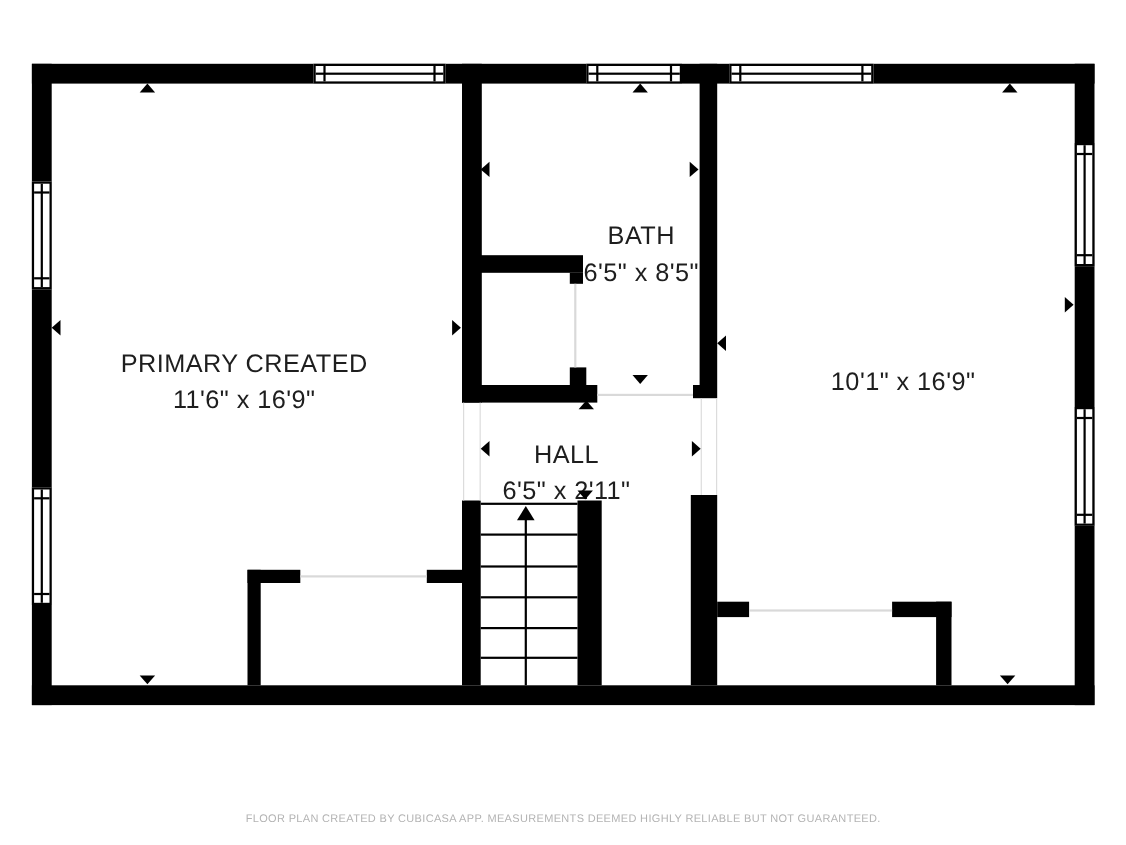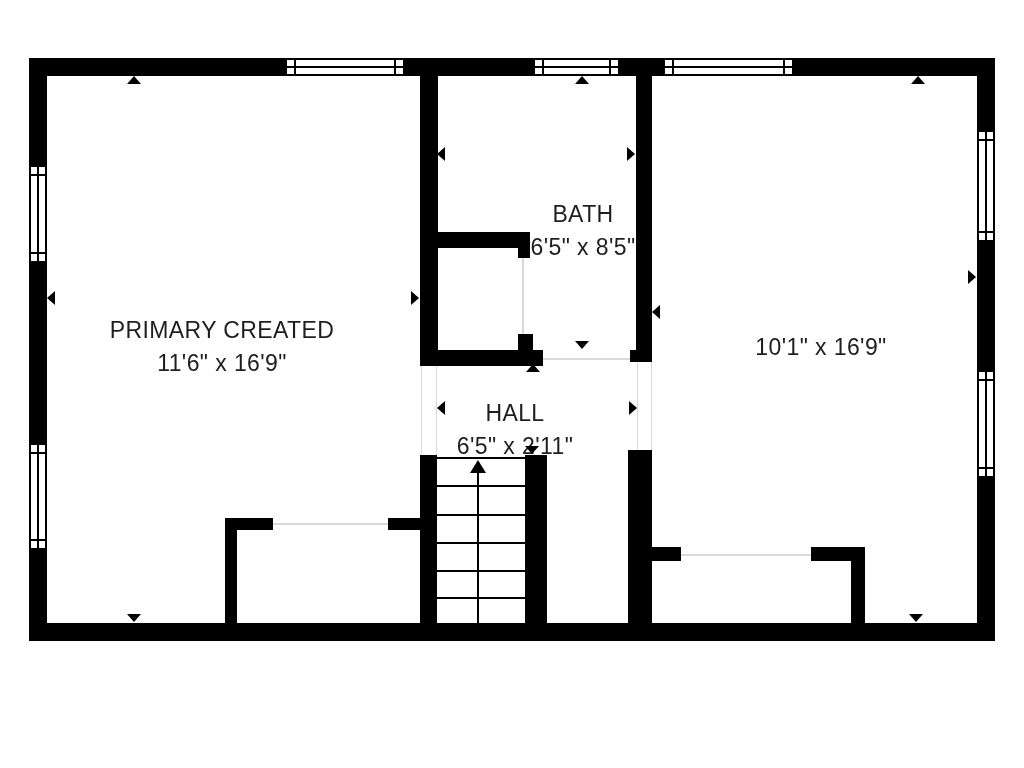--- a/index.html
+++ b/index.html
@@ -140,14 +140,15 @@
     <div>6'5" x 8'5"</div>
   </div>
   <div class="label" style="left:821px;top:347px;">
     <div>10'1" x 16'9"</div>
   </div>
   <div class="label" style="left:515px;top:430px;">
     <div>HALL</div>
     <div>6'5" x 2'11"</div>
   </div>
 
+  <div class="footer">FLOOR PLAN CREATED BY CUBICASA APP. MEASUREMENTS DEEMED HIGHLY RELIABLE BUT NOT GUARANTEED.</div>
 
 </div>
 
 </body></html>

